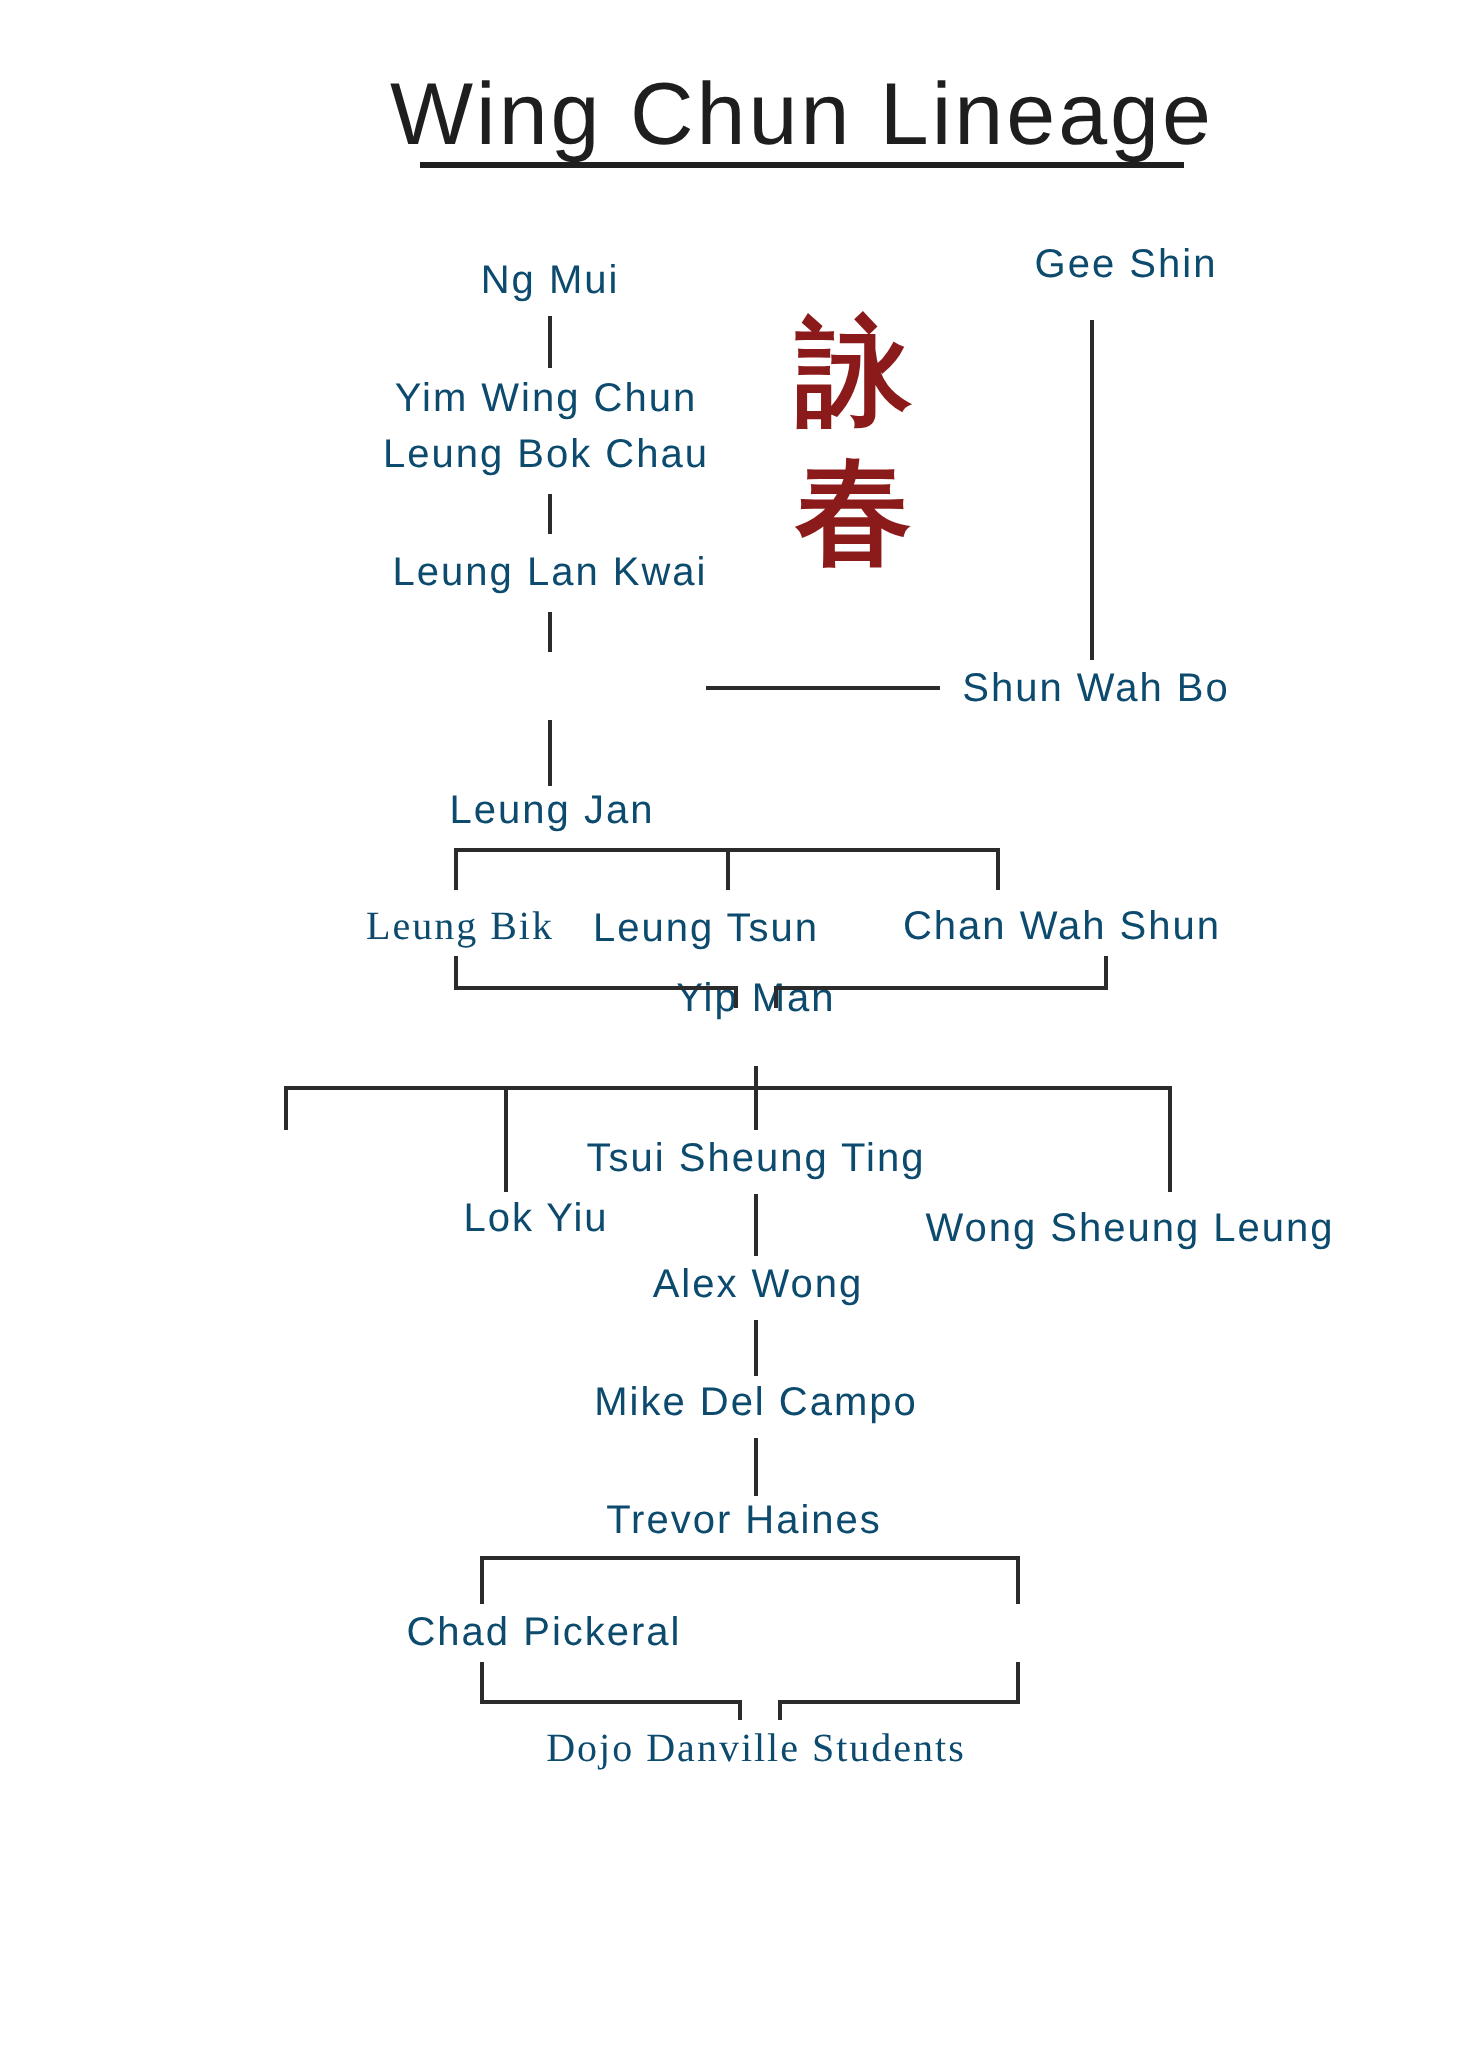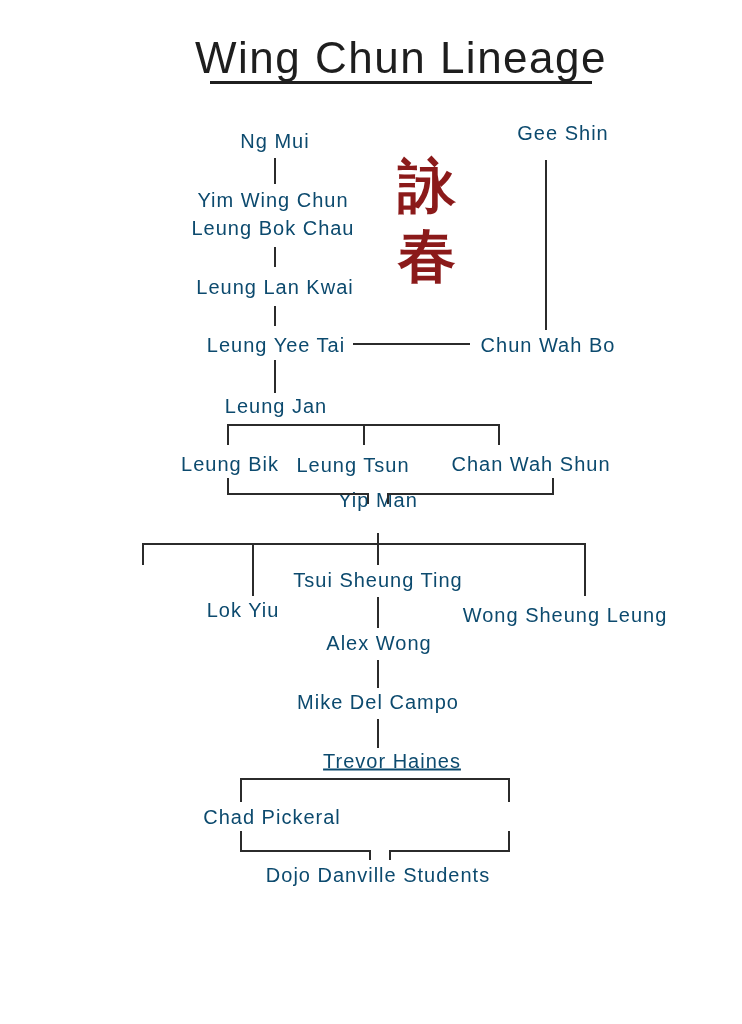--- a/index.html
+++ b/index.html
@@ -64,36 +64,35 @@
   <div class="title-underline"></div>
 
   <div class="seal-char" style="left:427px;top:186px;">詠</div>
   <div class="seal-char" style="left:427px;top:256px;">春</div>
 
 
   <div class="node" style="left:275px;top:141px;">Ng Mui</div>
   <div class="node" style="left:273px;top:200px;">Yim Wing Chun</div>
   <div class="node" style="left:275px;top:287px;">Leung Lan Kwai</div>
   <div class="node" style="left:273px;top:228px;">Leung Bok Chau</div>
-  <div class="node" style="left:276px;top:345px;">Leung Yee Tai</div>
   <div class="node" style="left:544px;top:133px;margin-left:19px;">Gee Shin</div>
-  <div class="node" style="left:548px;top:345px;">Chun Wah Bo</div>
+  <div class="node" style="left:548px;top:345px;">Shun Wah Bo</div>
   <div class="node" style="left:276px;top:406px;">Leung Jan</div>
-  <div class="node" style="left:230px;top:464px;">Leung Bik</div>
+  <div class="node" style="left:230px;top:464px;font-family:Liberation Serif, serif;">Leung Bik</div>
   <div class="node" style="left:353px;top:465px;">Leung Tsun</div>
   <div class="node" style="left:531px;top:464px;">Chan Wah Shun</div>
   <div class="node" style="left:378px;top:500px;">Yip Man</div>
-  <div class="node" style="left:243px;top:610px;">Lok Yiu</div>
+  <div class="node" style="left:268px;top:610px;">Lok Yiu</div>
   <div class="node" style="left:565px;top:615px;">Wong Sheung Leung</div>
   <div class="node" style="left:378px;top:580px;">Tsui Sheung Ting</div>
   <div class="node" style="left:379px;top:643px;">Alex Wong</div>
   <div class="node" style="left:378px;top:702px;">Mike Del Campo</div>
-  <div class="node" style="left:392px;top:761px;text-decoration:underline;">Trevor Haines</div>
+  <div class="node" style="left:372px;top:761px;">Trevor Haines</div>
   <div class="node" style="left:272px;top:817px;">Chad Pickeral</div>
-  <div class="node" style="left:378px;top:875px;">Dojo Danville Students</div>
+  <div class="node" style="left:378px;top:875px;font-family:Liberation Serif, serif;">Dojo Danville Students</div>
 
   <div class="line v" style="left:274px;top:158px;height:26px;"></div>
   <div class="line v" style="left:274px;top:247px;height:20px;"></div>
   <div class="line v" style="left:274px;top:306px;height:20px;"></div>
   <div class="line h" style="left:353px;top:343px;width:117px;"></div>
   <div class="line v" style="left:545px;top:160px;height:170px;"></div>
   <div class="line v" style="left:274px;top:360px;height:33px;"></div>
 
   <div class="line h" style="left:227px;top:424px;width:273px;"></div>
   <div class="line v" style="left:227px;top:424px;height:21px;"></div>

